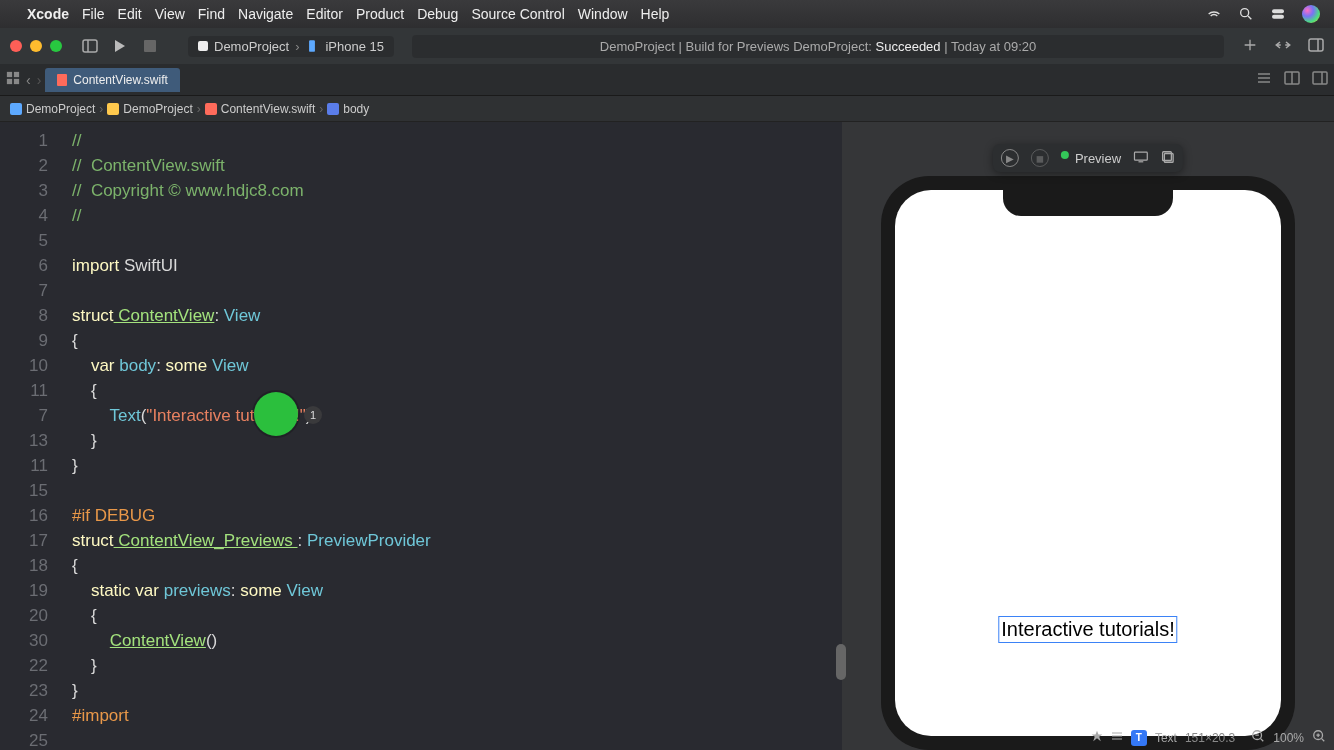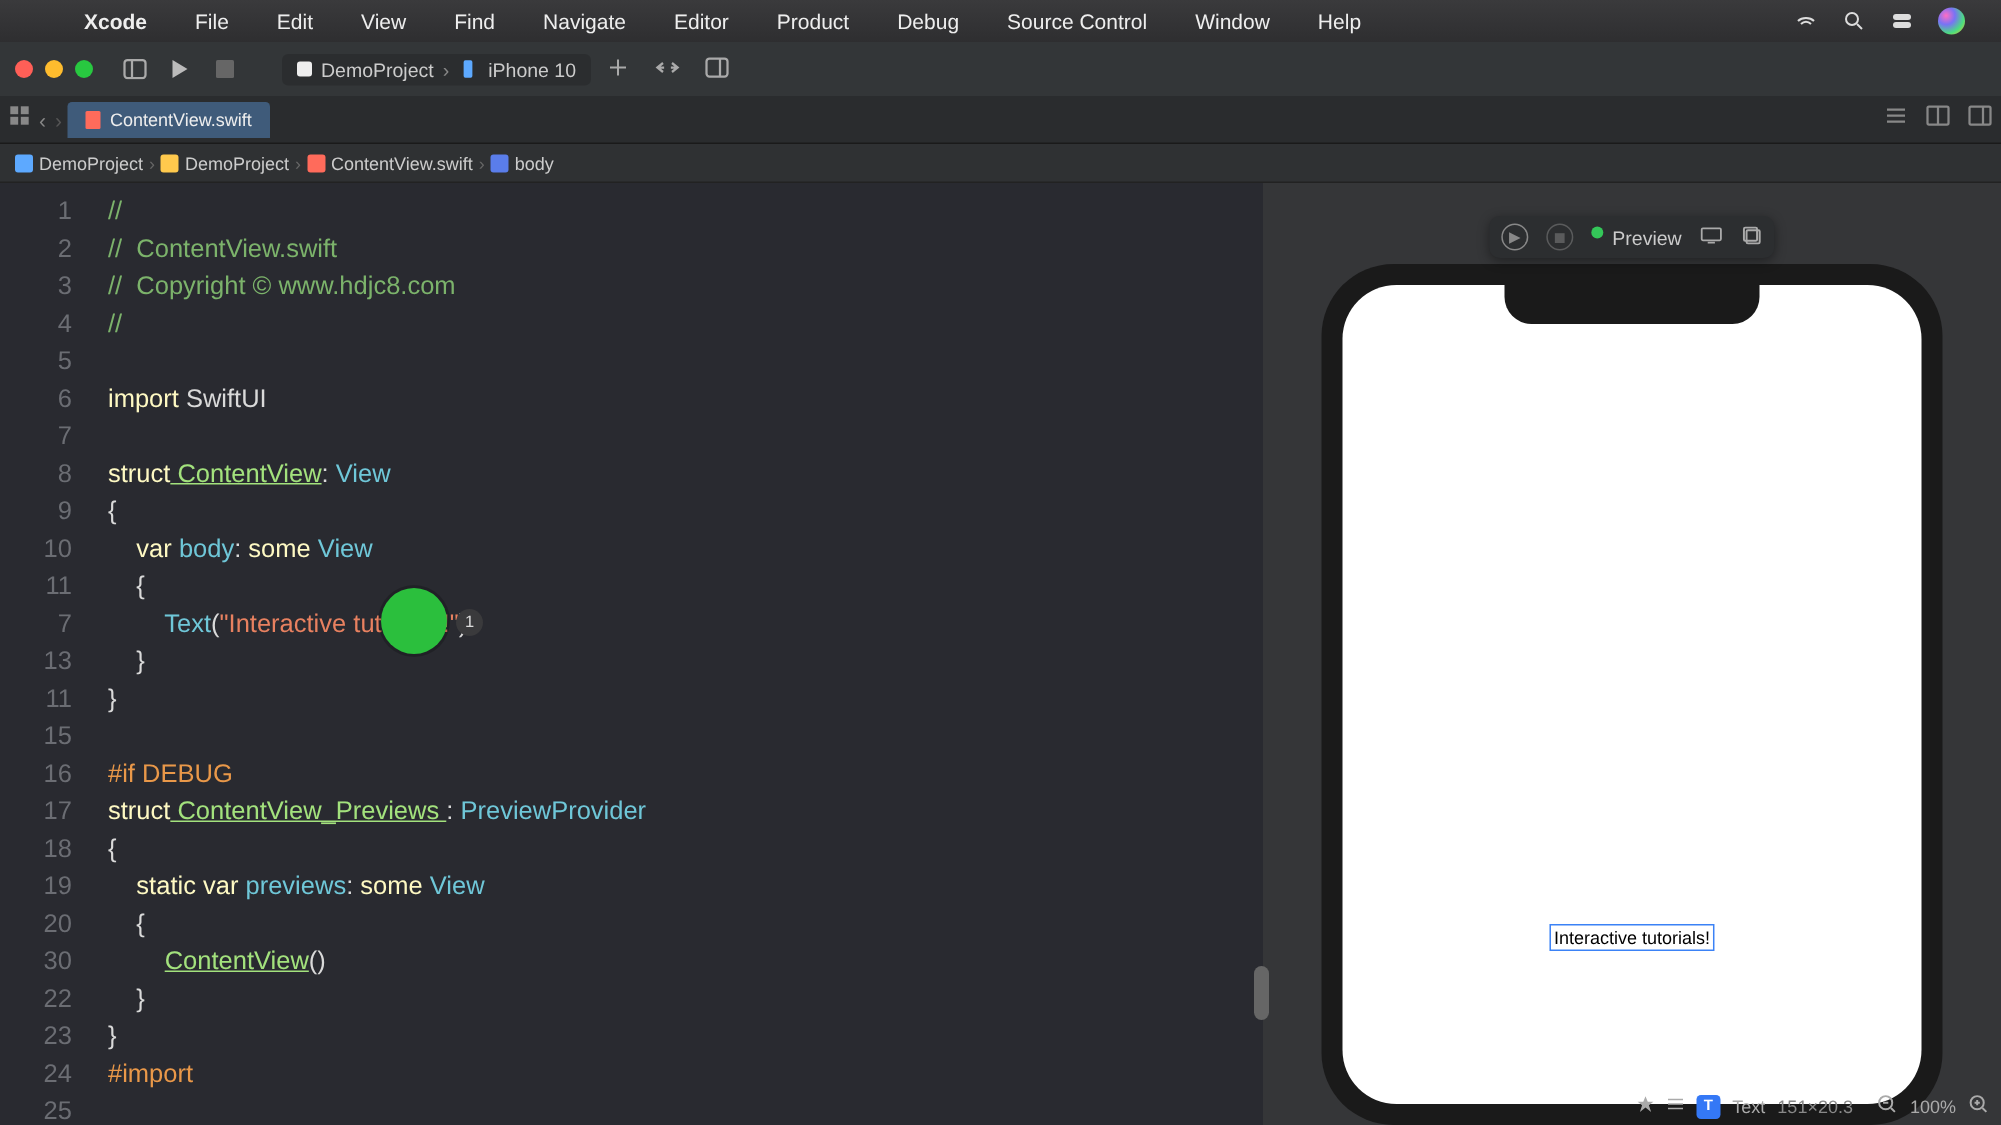--- a/index.html
+++ b/index.html
@@ -1,19 +1,19 @@
 <!DOCTYPE html>
 <html><head>
 <meta charset="utf-8">
 <style>
 * { margin: 0; padding: 0; box-sizing: border-box; font-family: -apple-system, "SF Pro Display", "Helvetica Neue", Arial, sans-serif; }
 body { background: #1e1e1e; width: 1334px; height: 750px; overflow: hidden; color: #ccc; }
 
 
-.menubar { height: 28px; background: linear-gradient(#3a3a3c, #2e2e30); display: flex; align-items: center; padding: 0 24px; gap: 32px; font-size: 14px; color: #eee; }
+.menubar { height: 28px; background: linear-gradient(#3a3a3c, #2e2e30); display: flex; align-items: center; padding: 0 14px; gap: 13px; font-size: 14px; color: #eee; }
 .menubar .apple { font-size: 16px; }
 .menubar .app-name { font-weight: 600; }
 .menubar .spacer { flex: 1; }
 .menubar .right { display: flex; gap: 16px; align-items: center; }
 .icon-svg { width: 16px; height: 16px; display: block; }
 
 
 .toolbar { height: 36px; background: #333638; display: flex; align-items: center; padding: 0 10px; font-size: 13px; color: #ccc; gap: 10px; }
 .traffic { display: flex; gap: 8px; margin-right: 8px; }
 .tl { width: 12px; height: 12px; border-radius: 50%; }
@@ -61,21 +61,21 @@
 
 
 .preview { width: 492px; background: #353638; display: flex; flex-direction: column; position: relative; }
 .preview-toolbar { position: absolute; top: 22px; left: 50%; transform: translateX(-50%); background: #2c2e30; border-radius: 7px; display: flex; align-items: center; padding: 5px 8px; gap: 12px; box-shadow: 0 2px 8px rgba(0,0,0,0.4); z-index: 5; font-size: 13px; color: #ccc; }
 .preview-toolbar .pill { display: flex; gap: 6px; }
 .preview-toolbar .dot-green { width: 8px; height: 8px; background: #34c759; border-radius: 50%; }
 .preview-toolbar .picon { width: 18px; height: 18px; border-radius: 50%; display: flex; align-items: center; justify-content: center; border: 1.5px solid #888; color: #888; font-size: 10px; }
 .phone-frame { margin: 54px auto 0; width: 414px; height: 600px; background: #1a1a1a; border-radius: 48px; padding: 14px; position: relative; }
 .phone-screen { width: 100%; height: 100%; background: #fff; border-radius: 36px; position: relative; overflow: hidden; }
 .notch { position: absolute; top: 0; left: 50%; transform: translateX(-50%); width: 170px; height: 26px; background: #1a1a1a; border-radius: 0 0 18px 18px; }
-.screen-text { position: absolute; left: 50%; top: 426px; transform: translateX(-50%); color: #000; font-size: 12px; padding: 1px 2px; border: 1.5px solid #3b82f6; background: #fff; white-space: nowrap; }
+.screen-text { position: absolute; left: 50%; top: 426px; transform: translateX(-50%); color: #000; font-size: 20px; padding: 1px 2px; border: 1.5px solid #3b82f6; background: #fff; white-space: nowrap; }
 .preview-status { position: absolute; bottom: 4px; right: 8px; display: flex; align-items: center; gap: 8px; font-size: 12px; color: #aaa; }
 .preview-status .tbadge { background: #3478f6; color: #fff; width: 16px; height: 16px; display: inline-flex; align-items: center; justify-content: center; border-radius: 3px; font-size: 10px; font-weight: 600; }
 .preview-scroll { position: absolute; bottom: 70px; left: -6px; width: 10px; height: 36px; background: #666; border-radius: 5px; }
 
 .siri-icon { width: 18px; height: 18px; border-radius: 50%; background: radial-gradient(circle at 30% 30%, #ff6ec4, #7873f5, #4ade80, #fbbf24); }
 </style>
 </head>
 <body>
 
 <div class="menubar">
@@ -138,21 +138,24 @@
       </svg>
     </div>
   <div style="width:8px"></div>
   <div class="scheme">
     <span class="sq"></span>
     <span>DemoProject</span>
     <span style="color:#888">›</span>
     <svg width="14" height="14" viewBox="0 0 24 24" fill="#5da9ff">
         <rect x="7" y="2" width="10" height="20" rx="2"></rect>
       </svg>
-    <span>iPhone 10</span>
+    <span>iPhone 15</span>
+  </div>
+  <div class="status">
+    <span>DemoProject | Build for Previews DemoProject: </span><span class="succ">Succeeded</span><span> | Today at 09:20</span>
   </div>
   <div class="right-icons">
     <span><svg width="16" height="16" viewBox="0 0 24 24" stroke="#aaa" stroke-width="2" fill="none">
           <path d="M12 4v16M4 12h16"></path>
         </svg></span>
     <span><svg width="18" height="14" viewBox="0 0 24 18" stroke="#aaa" stroke-width="2" fill="none">
           <path d="M3 9h6M8 5l-5 4 5 4M21 9h-6M16 5l5 4-5 4"></path>
         </svg></span>
     <span><svg width="16" height="14" viewBox="0 0 16 14" fill="none" stroke="#aaa" stroke-width="1.5">
           <rect x="1" y="1" width="14" height="12" rx="2"></rect>

